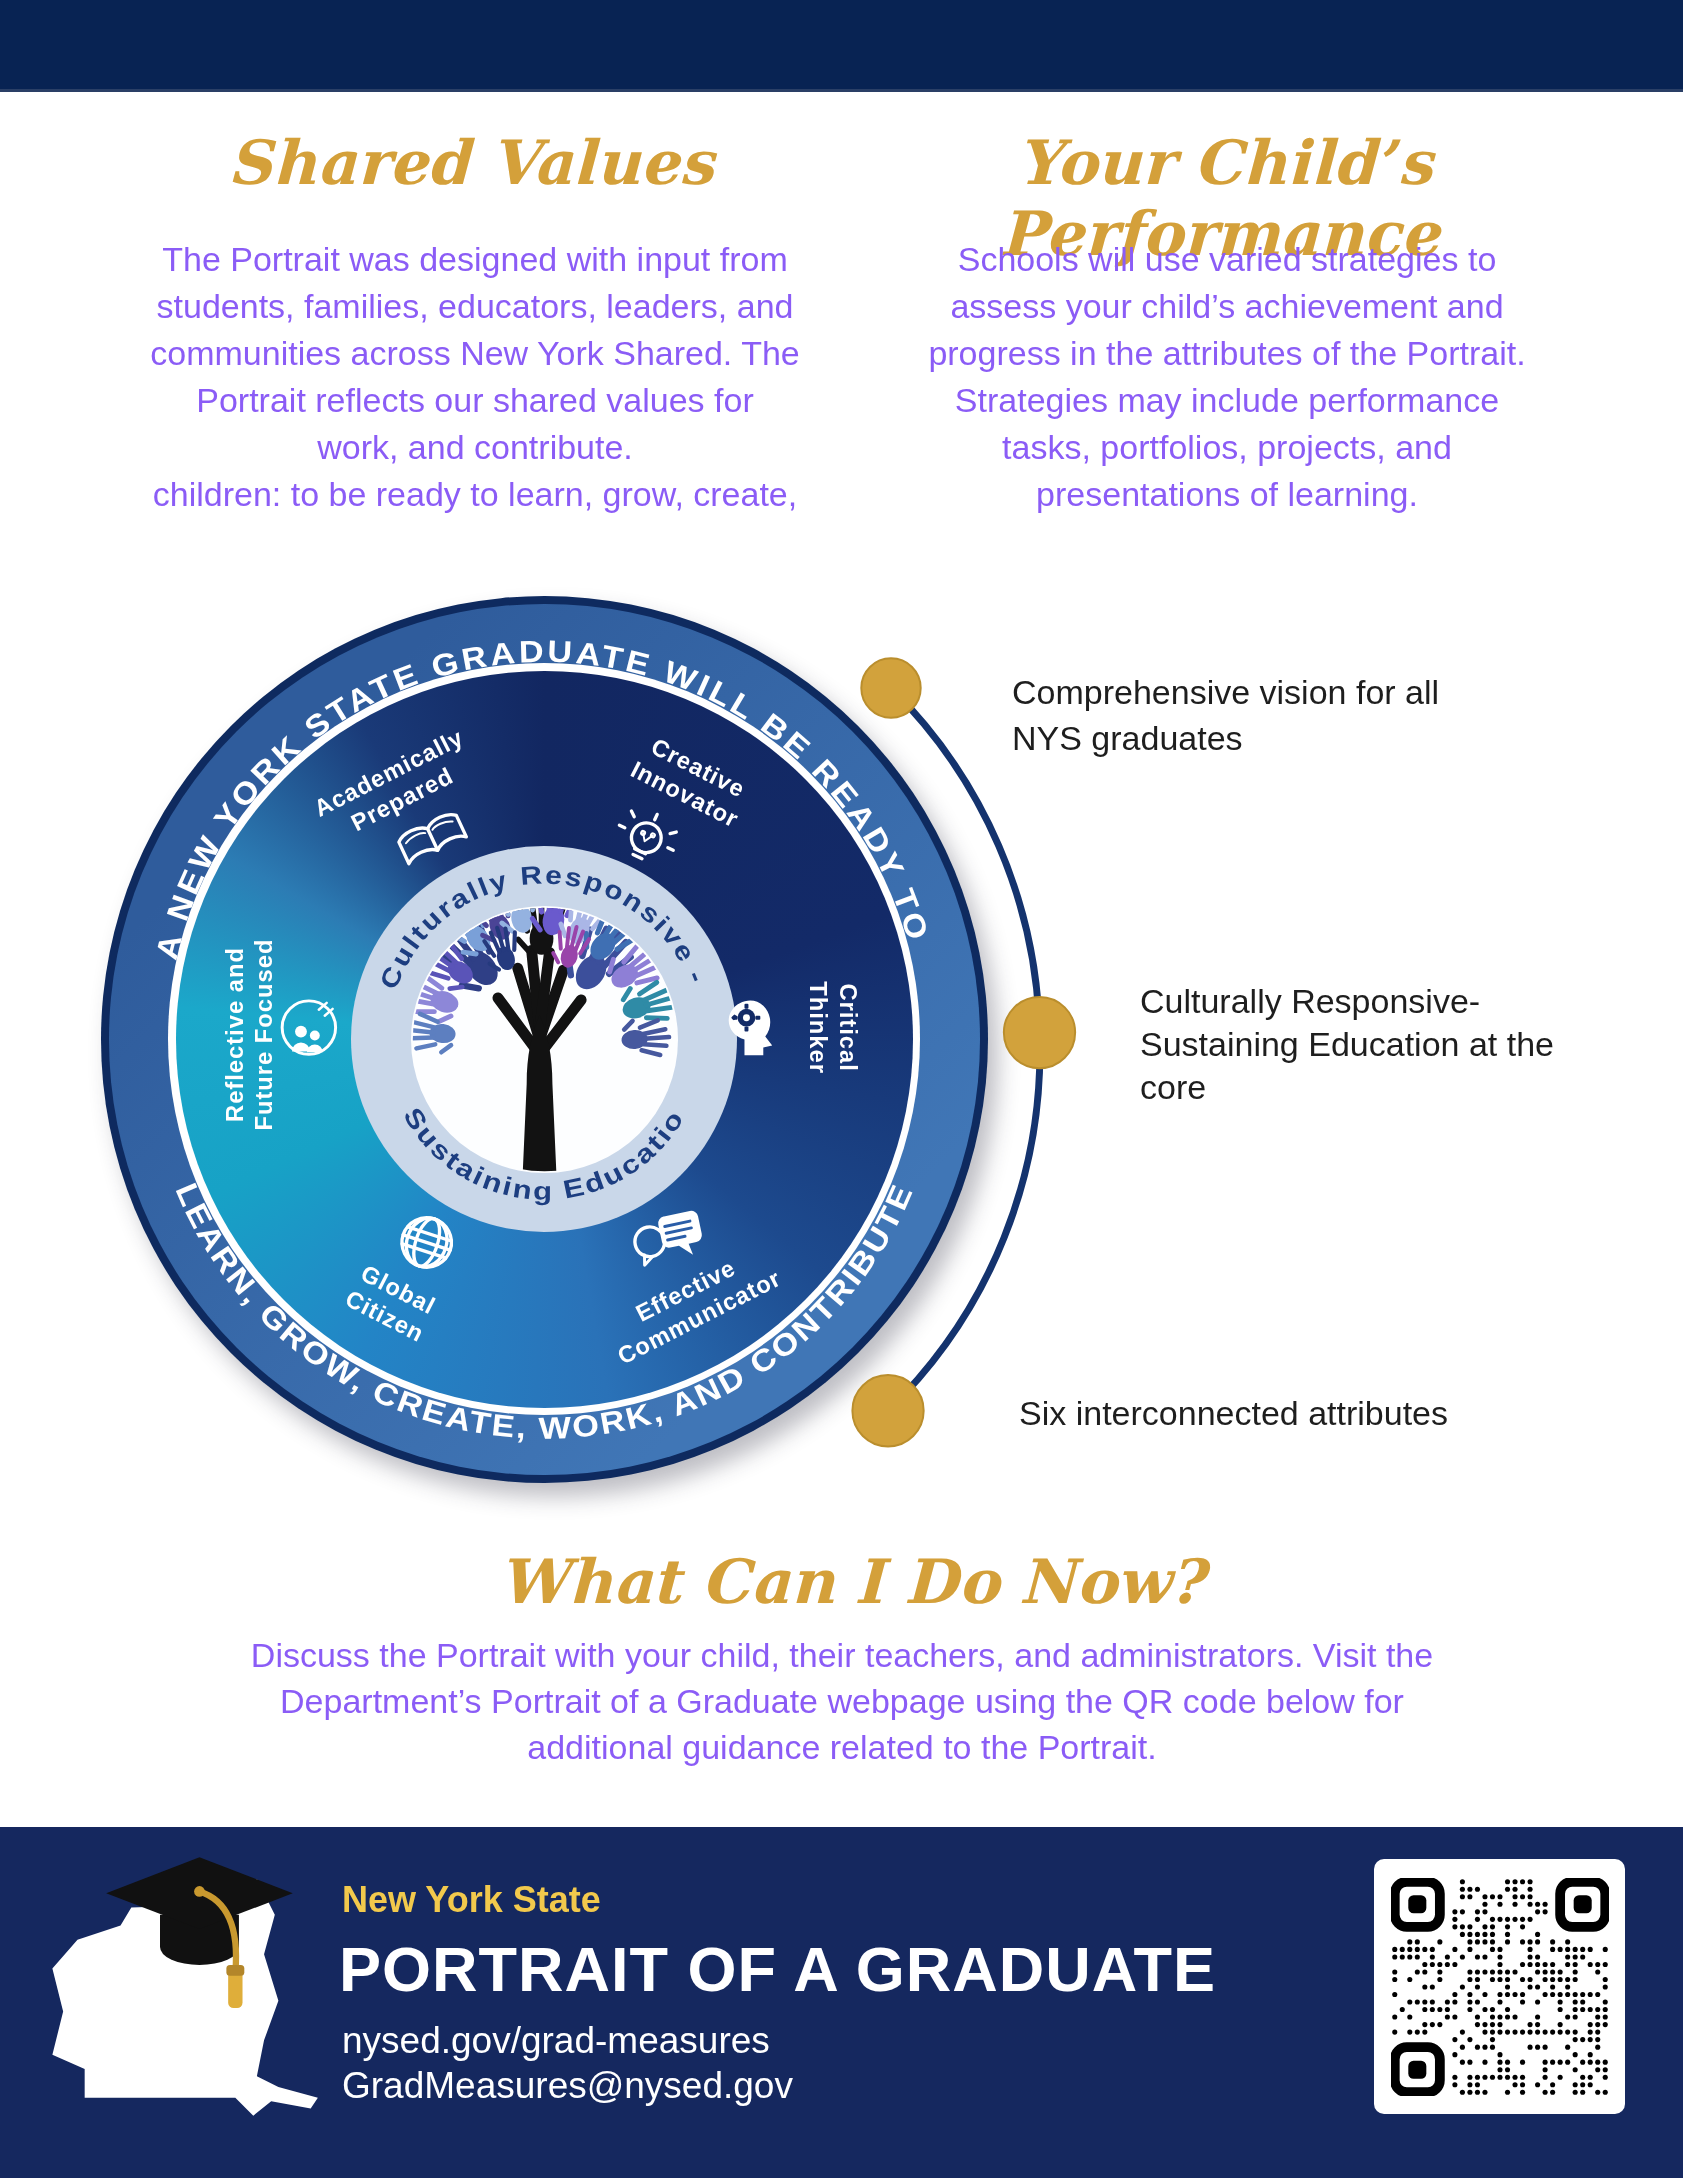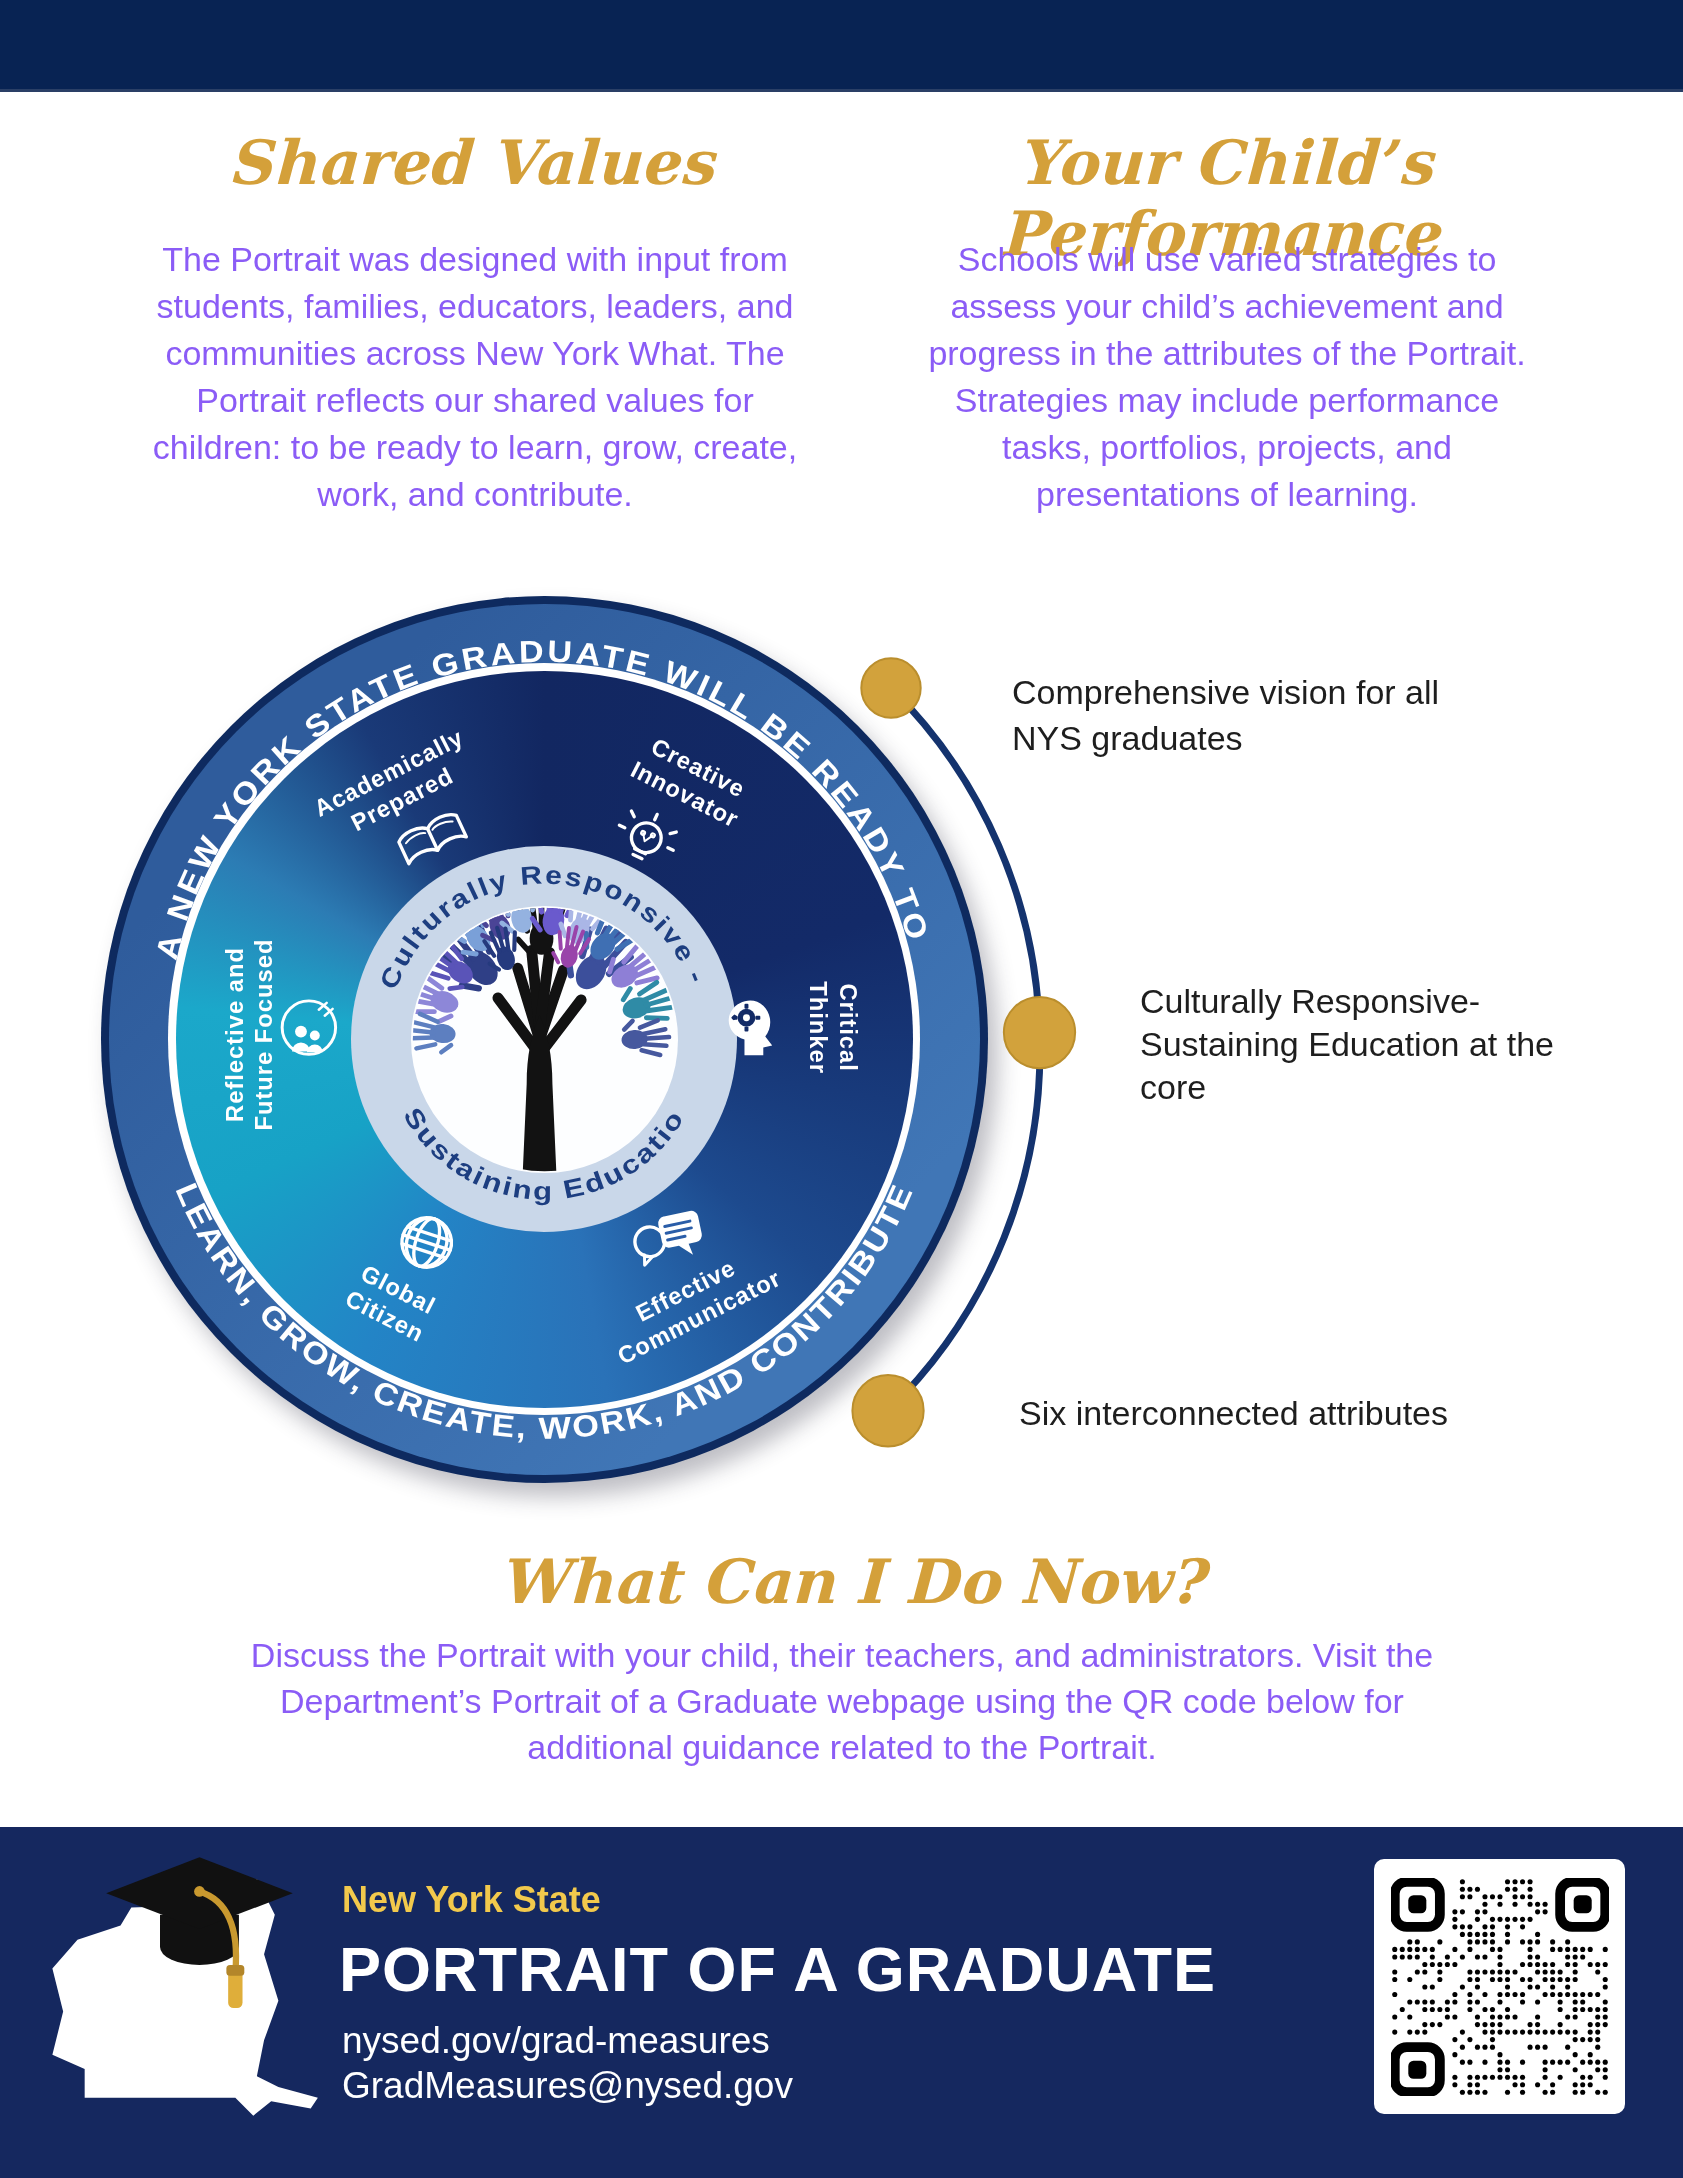--- a/index.html
+++ b/index.html
@@ -45,24 +45,24 @@
 <body>
 
 <div class="page">
 
   <div class="topbar"></div>
 
   <div class="script-title col-title-left">Shared Values</div>
   <div class="para para-left">
     <div>The Portrait was designed with input from</div>
     <div>students, families, educators, leaders, and</div>
-    <div>communities across New York What. The</div>
+    <div>communities across New York Shared. The</div>
     <div>Portrait reflects our shared values for</div>
+    <div>work, and contribute.</div>
     <div>children: to be ready to learn, grow, create,</div>
-    <div>work, and contribute.</div>
   </div>
 
   <div class="script-title col-title-right">Your Child’s Performance</div>
   <div class="para para-right">
     <div>Schools will use varied strategies to</div>
     <div>assess your child’s achievement and</div>
     <div>progress in the attributes of the Portrait.</div>
     <div>Strategies may include performance</div>
     <div>tasks, portfolios, projects, and</div>
     <div>presentations of learning.</div>

